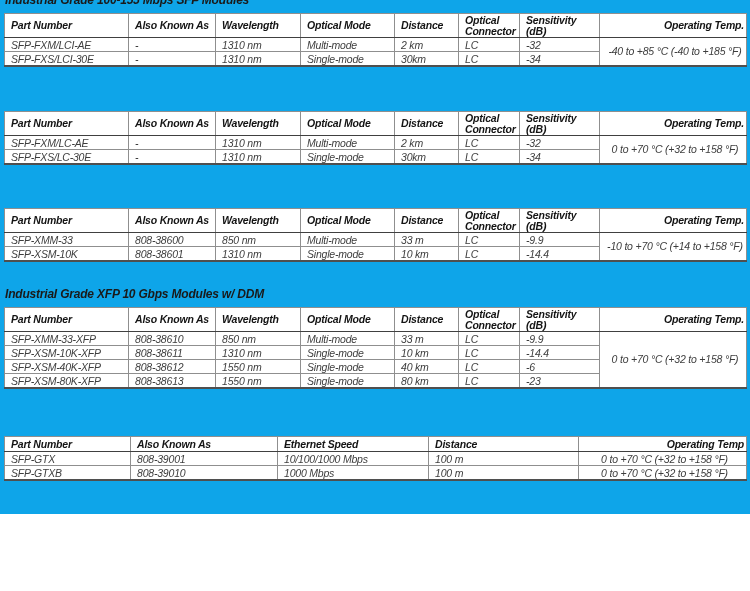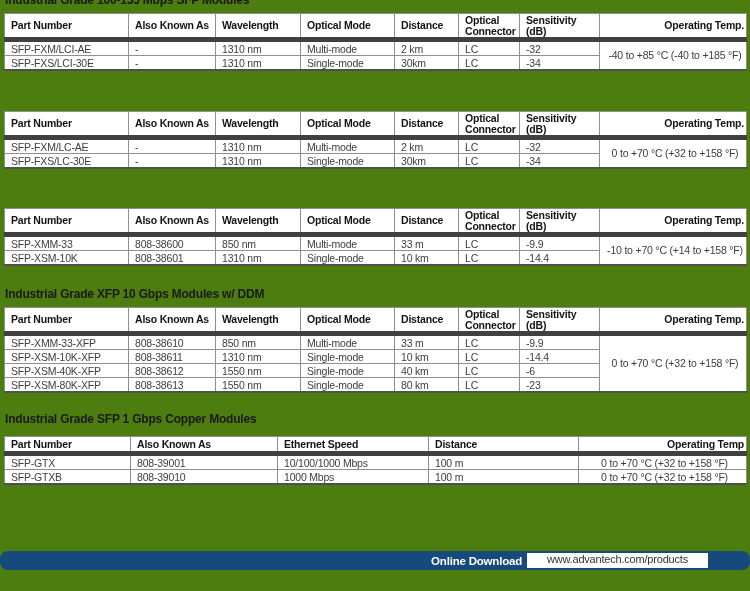--- a/index.html
+++ b/index.html
@@ -1,21 +1,22 @@
 <!DOCTYPE html>
 <html><head>
 <meta charset="utf-8">
 <style>
   html,body { margin:0; padding:0; background:#ffffff; }
   .page {
     position:relative;
-    width:750px; height:591px;
+    width:750px; height:514px;
     overflow:hidden;
-    background:#4d7c0f;
+    background:#0ea5e9;
     font-family:"Liberation Sans", sans-serif;
+    font-style:italic;
   }
   .sec-title {
     position:absolute; left:5px; margin:0;
     font-size:12px; line-height:13px; font-weight:bold;
     color:#1a1a1a; letter-spacing:-0.2px; white-space:nowrap;
   }
   table.spec {
     position:absolute; left:4px; width:742px;
     border-collapse:collapse; table-layout:fixed;
     border:1px solid #6f6f6f;
@@ -25,21 +26,21 @@
   .spec th, .spec td {
     border:1px solid #8f8f8f;
     font-size:10.5px; letter-spacing:-0.2px;
     padding:0 2px 0 6px;
     overflow:hidden;
   }
   .spec th {
     font-weight:bold; color:#141414;
     text-align:left; vertical-align:middle;
     line-height:11px; height:23px;
-    border-bottom:5px solid #404040;
+    border-bottom:1px solid #404040;
   }
   .spec th:last-child { text-align:right; }
   .spec td {
     color:#3d3d3d; height:13px; line-height:12px;
     white-space:nowrap; vertical-align:middle;
   }
   .spec td.temp { text-align:center; white-space:normal; line-height:11px; }
   table.copper th { height:14px; }
   table.copper td:last-child { text-align:center; }
   .footer-bar {
@@ -261,21 +262,20 @@
           <td>808-38613</td>
           <td>1550 nm</td>
           <td>Single-mode</td>
           <td>80 km</td>
           <td>LC</td>
           <td>-23</td>
         </tr>
       </tbody>
     </table>
 
-  <h2 class="sec-title" style="top:413px">Industrial Grade SFP 1 Gbps Copper Modules</h2>
   <table class="spec copper" style="top:436px">
       <colgroup>
         <col style="width: 126px;">
         <col style="width: 147px;">
         <col style="width: 151px;">
         <col style="width: 150px;">
         <col style="width: 168px;">
       </colgroup>
       <thead>
         <tr>

